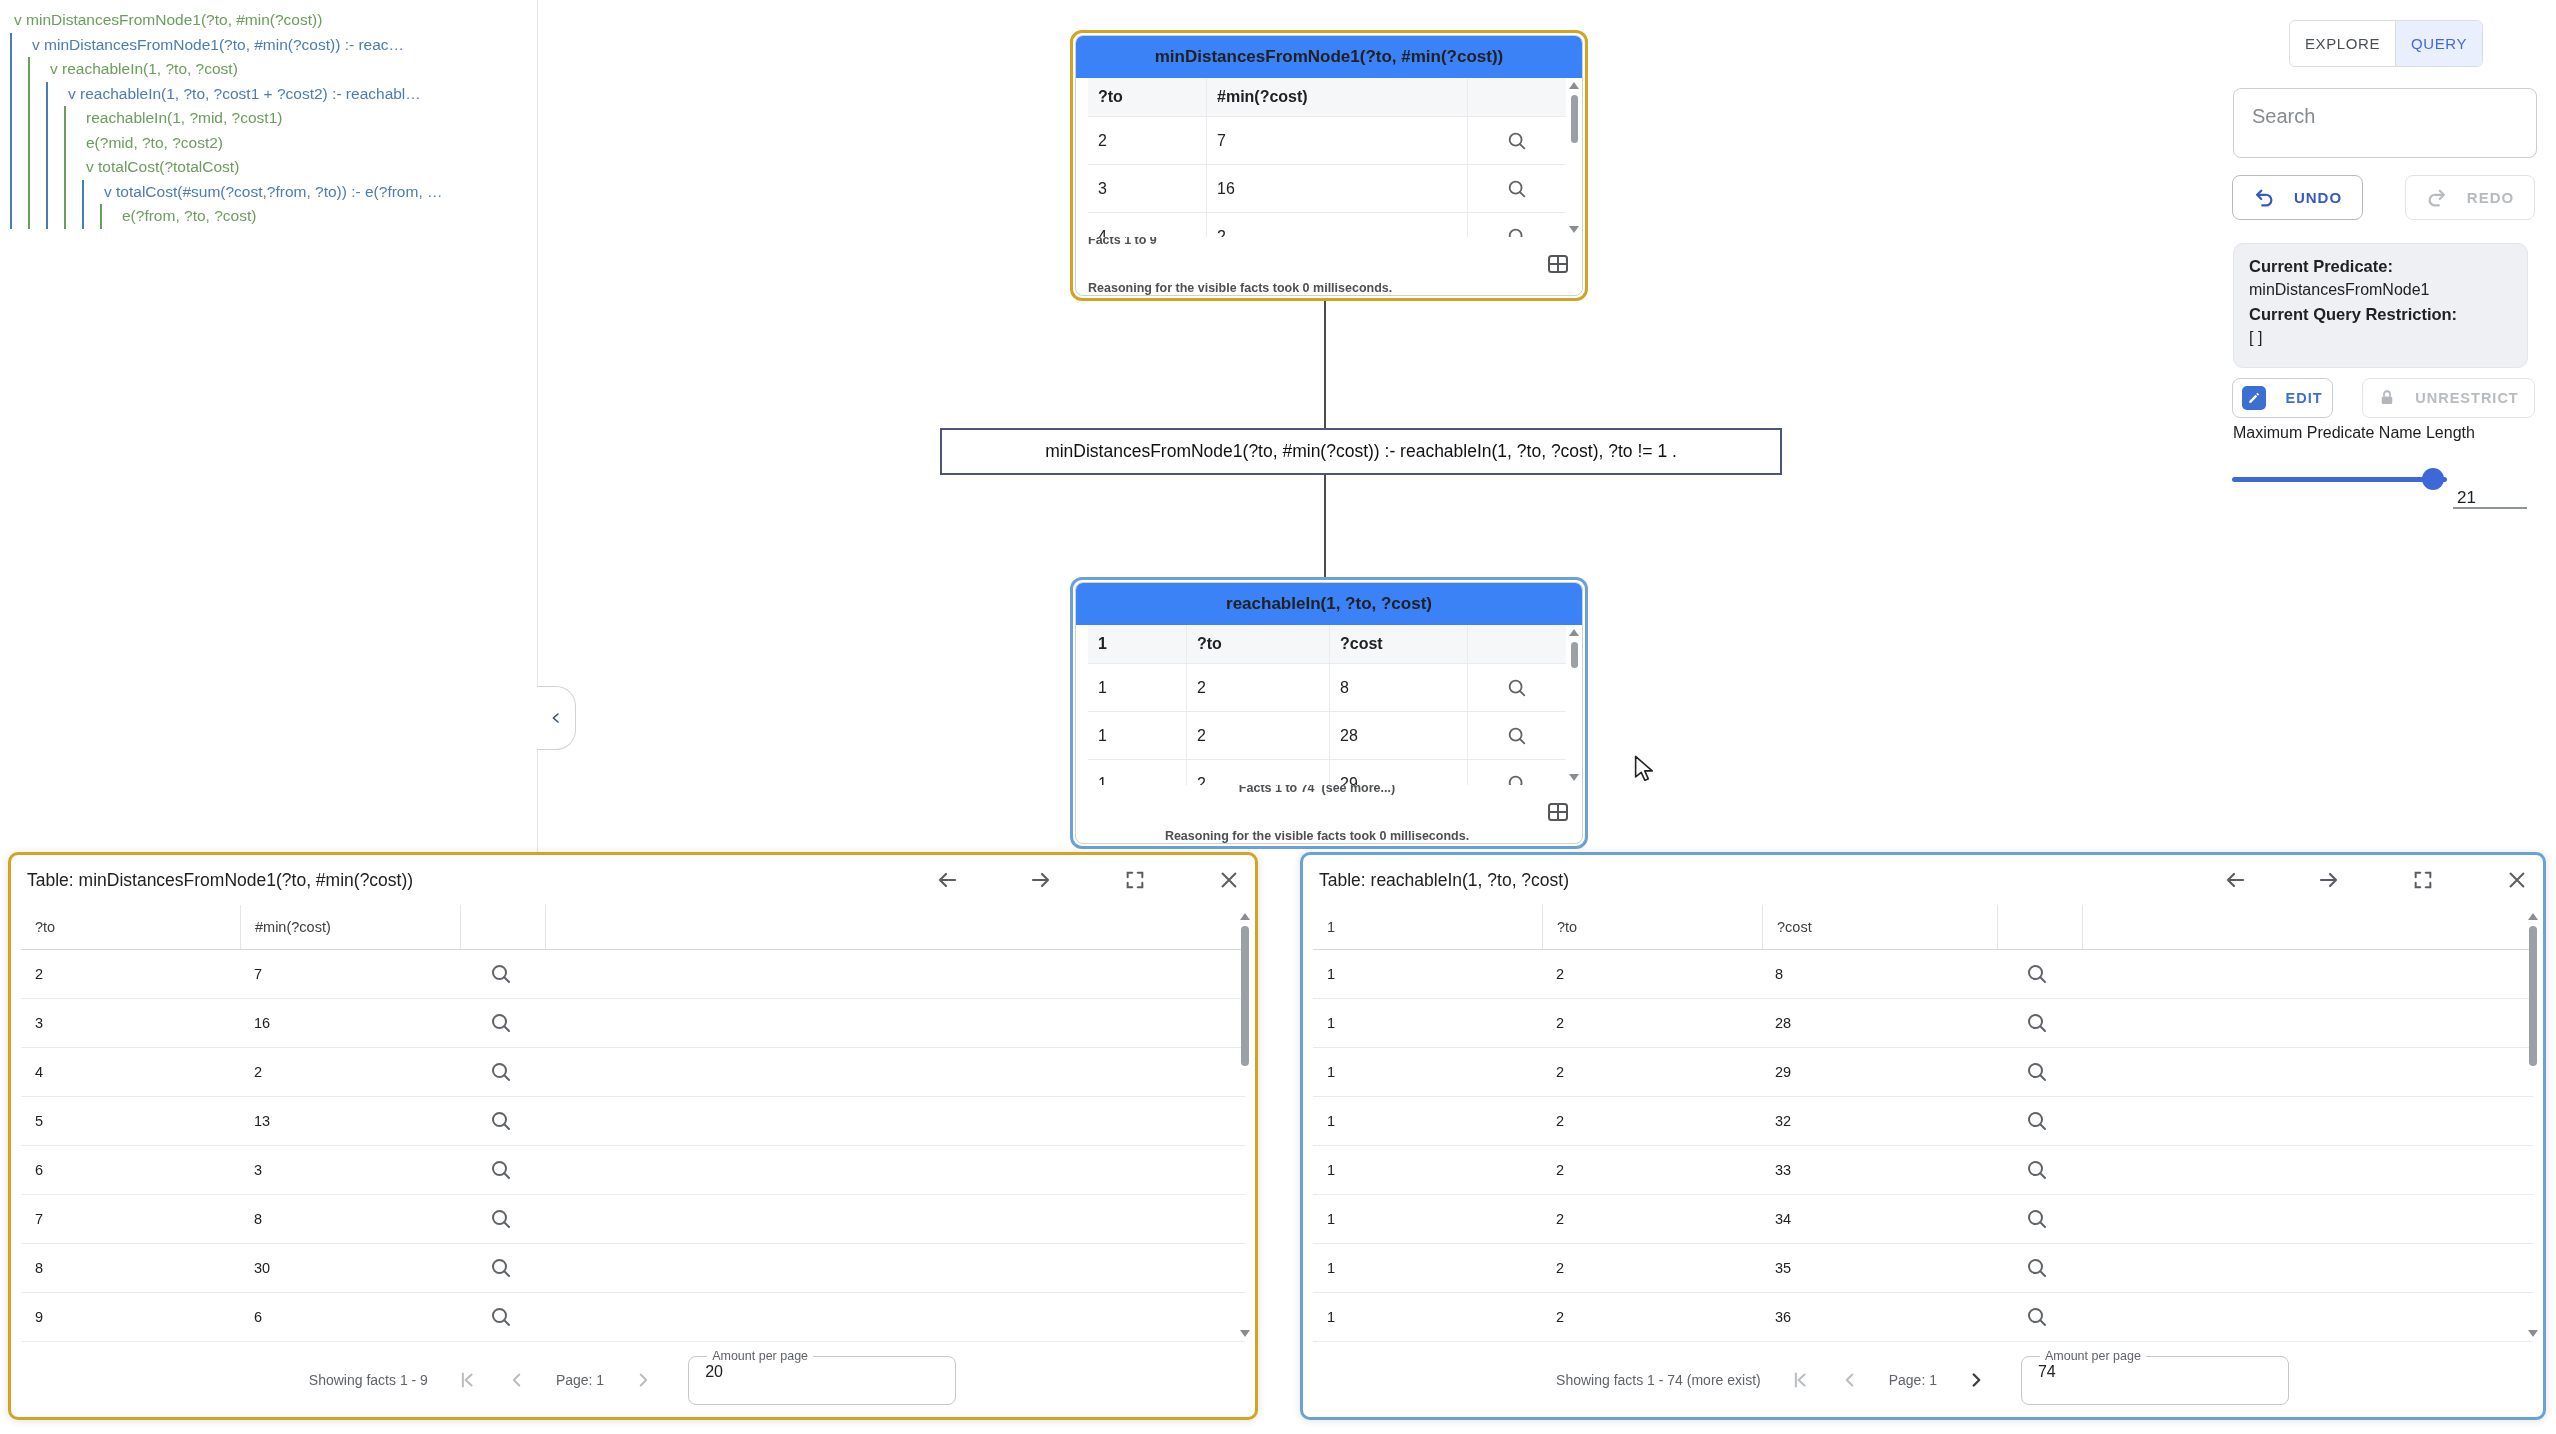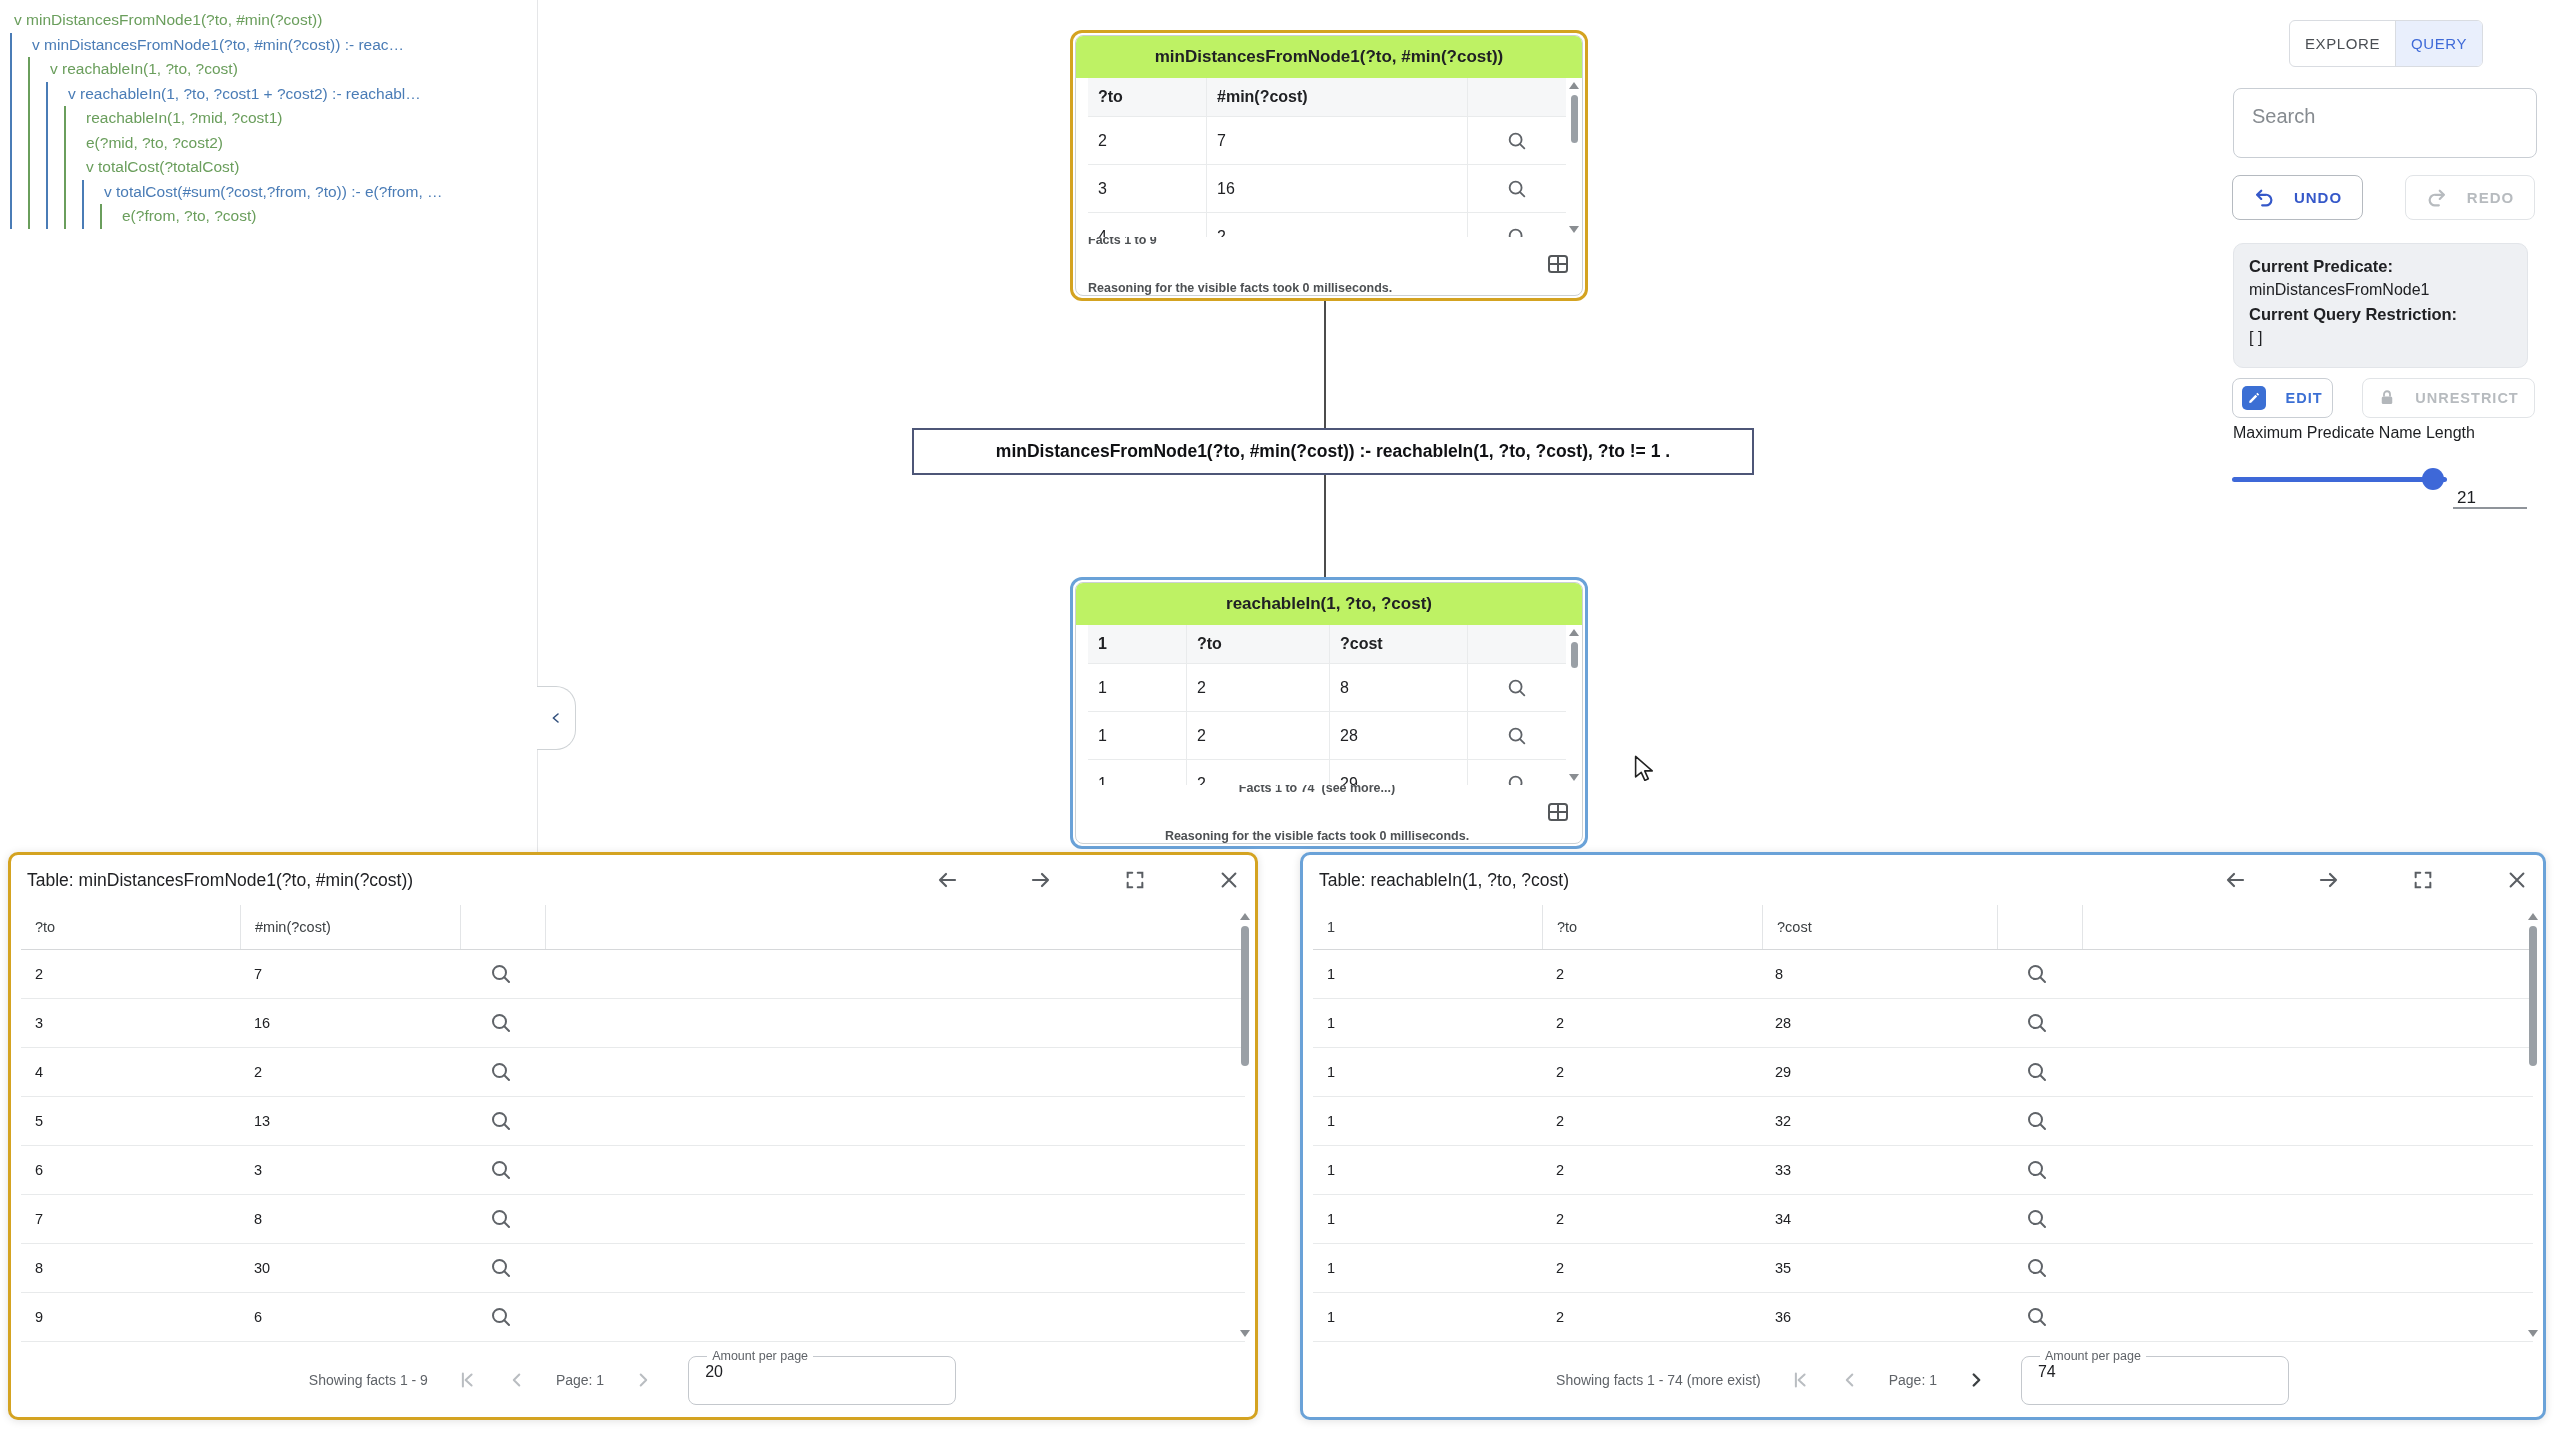--- a/index.html
+++ b/index.html
@@ -21,21 +21,21 @@
 
   #collapse-tab{left:537px;top:686px;width:38px;height:62px;background:#fff;border:1.5px solid #cfd3d6;border-left:none;
     border-radius:0 20px 20px 0;display:flex;align-items:center;justify-content:center;z-index:2;cursor:pointer;}
 
   
   .ncard{border-radius:12px;background:#fff;}
   .ncard.orange{border:3px solid #d4a321;}
   .ncard.blue{border:3px solid #6aa2d8;}
   .ncard-inner{position:absolute;inset:2px;border:1px solid #ccd1d4;border-radius:8px;overflow:hidden;
     display:flex;flex-direction:column;background:#fff;}
-  .nhead{height:42px;flex:0 0 42px;background:#bef264;font-weight:bold;font-size:17px;display:flex;align-items:center;justify-content:center;}
+  .nhead{height:42px;flex:0 0 42px;background:#3b82f6;font-weight:bold;font-size:17px;display:flex;align-items:center;justify-content:center;}
   .ntable{position:relative;flex:1;overflow:hidden;padding:0 16px 0 12px;}
   .nheader{display:flex;height:38px;background:#f6f7f8;font-weight:bold;font-size:16px;}
   .nrow{display:flex;height:47px;border-top:1px solid #e9ebec;font-size:16px;background:#fff;}
   .ntable .cells{display:contents;}
   .ntable .cells span{display:flex;align-items:center;align-self:stretch;padding-left:10px;}
   .t1 .cells span:nth-of-type(1){width:108px;}
   .t1 .cells span:nth-of-type(2){flex:1;}
   .t2 .cells span:nth-of-type(1){width:88px;}
   .t2 .cells span:nth-of-type(2){width:132px;}
   .t2 .cells span:nth-of-type(3){flex:1;}
@@ -43,22 +43,22 @@
   .icon-col{width:98px;flex:0 0 98px;display:flex;align-items:center;justify-content:center;align-self:stretch;border-left:1px solid #e9ebec;}
   .nscroll{position:absolute;right:2px;top:4px;bottom:4px;width:12px;display:flex;flex-direction:column;align-items:center;}
   .tri{width:0;height:0;border-left:5px solid transparent;border-right:5px solid transparent;}
   .tri.up{border-bottom:7px solid #8a8e92;}
   .tri.down{border-top:7px solid #8a8e92;margin-top:auto;}
   .nthumb{width:7px;background:#9aa0a6;border-radius:4px;margin-top:6px;}
   .t1thumb{height:48px;}
   .t2thumb{height:26px;}
   .nfoot{height:54px;flex:0 0 54px;display:flex;align-items:center;padding:0 12px 4px 12px;}
   .nfoot-text{flex:1;font-size:12.5px;font-weight:bold;color:#4d5053;line-height:16px;white-space:pre;}
-  #rulebox{left:912px;top:428px;width:838px;height:43px;border:2px solid #4d5677;background:#fff;display:flex;
-    align-items:center;justify-content:center;font-weight:bold;font-size:17.5px;color:#101114;}
+  #rulebox{left:940px;top:428px;width:838px;height:43px;border:2px solid #4d5677;background:#fff;display:flex;
+    align-items:center;justify-content:center;font-weight:normal;font-size:17.5px;color:#101114;}
   .conn{width:2px;background:#4c4c4c;}
 
   
   #mode-tabs{left:2289px;top:20px;height:45px;display:flex;border:1px solid #d9dce1;border-radius:6px;overflow:hidden;background:#fff;}
   .tab{padding:0 15px;display:flex;align-items:center;font-size:15px;letter-spacing:0.6px;color:#4b4f54;cursor:pointer;}
   .tab.active{background:#e9effc;color:#3f6ad8;border-left:1px solid #d9dce1;}
   #search-box{left:2233px;top:88px;width:304px;height:70px;}
   #search-box input{width:100%;height:100%;box-sizing:border-box;border:1px solid #c9ced4;border-radius:8px;
     padding:0 0 14px 18px;font-size:20px;font-family:inherit;color:#202124;outline:none;}
   #search-box input::placeholder{color:#868b90;}

